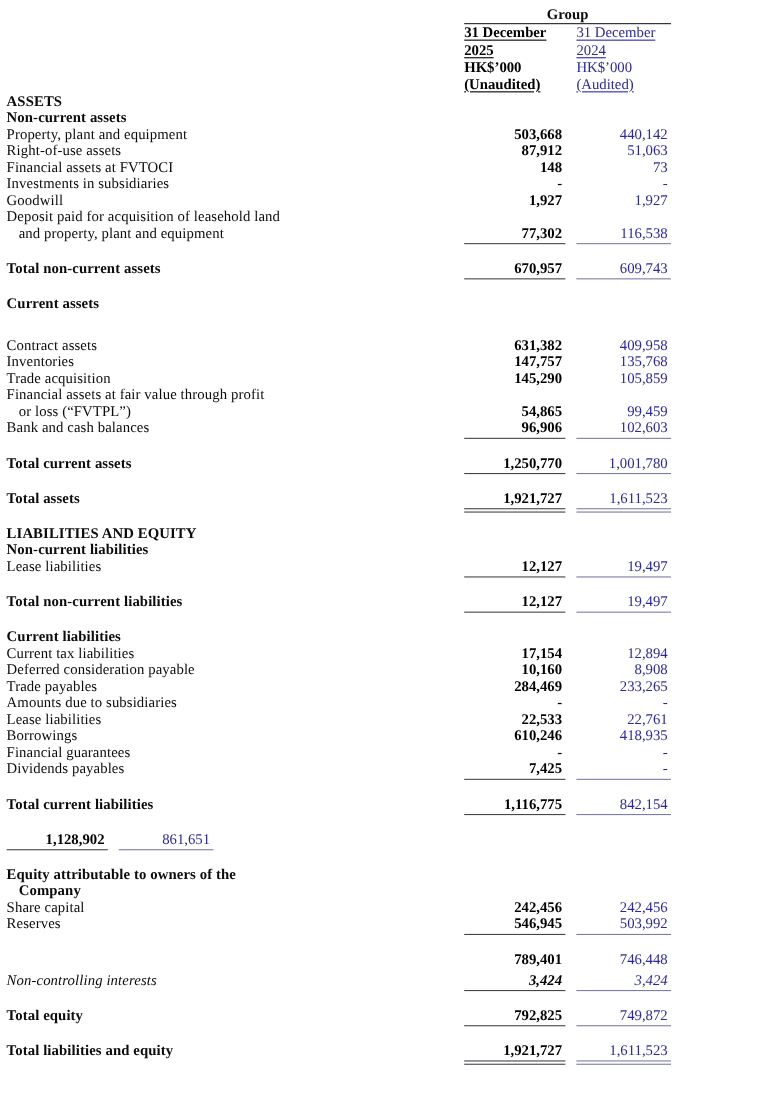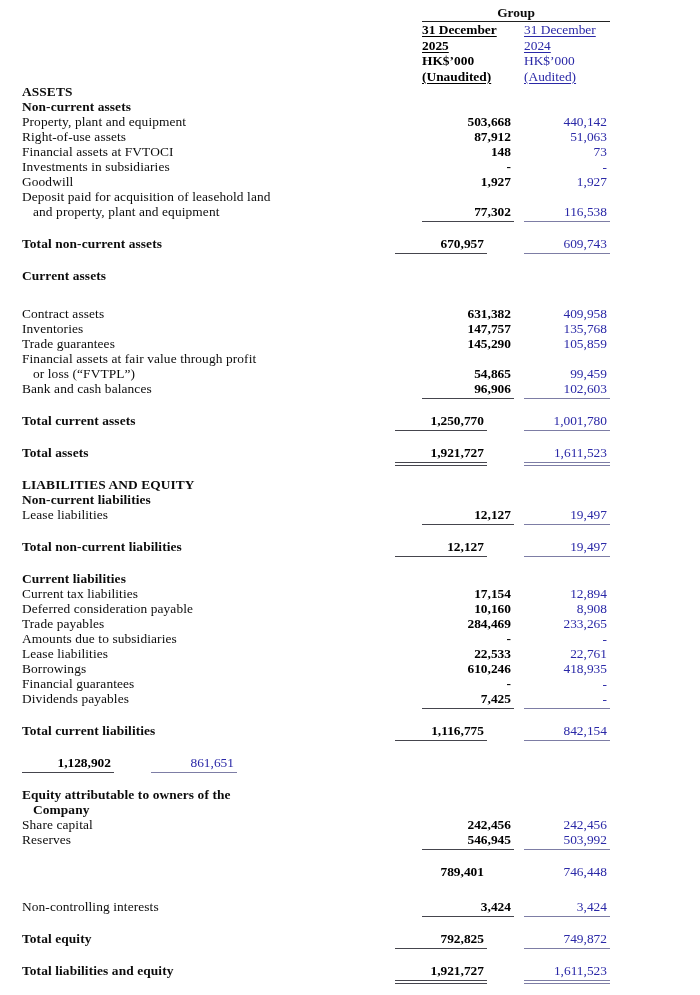--- a/index.html
+++ b/index.html
@@ -4,21 +4,21 @@
 <style>
   html, body {
     margin: 0; padding: 0;
     background: #ffffff;
     width: 700px; height: 995px;
     overflow: hidden;
     font-family: "Liberation Serif", "DejaVu Serif", serif;
     font-size: 13.4px;
     color: #0c0c0c;
   }
-  .page { padding: 5px 14px 0 22px; box-sizing: border-box; width: 624px; }
+  .page { padding: 5px 14px 0 6px; box-sizing: border-box; width: 624px; }
 
   .row { display: flex; align-items: baseline; line-height: 15px; min-height: 15px; }
   .label { flex: 1 1 auto; min-width: 0; letter-spacing: 0.1px; }
   .label.indent { padding-left: 11px; }
   .row.bold .label { font-weight: 700; }
 
   .val { flex: 0 0 auto; box-sizing: border-box; text-align: right; padding-right: 3px; white-space: nowrap; }
   .v1 { width: 92px; font-weight: 700; color: #000; }
   .v2 { width: 86px; margin-left: 10px; color: var(--blue, #2a28a7); }
 
@@ -26,23 +26,23 @@
   .rule-single .v2 { border-bottom: 1.6px solid var(--rule2, #7d7da5); padding-bottom: 2px; }
   .rule-double .v1, .rule-double .v2 { padding-bottom: 2px; position: relative; }
   .rule-double .v1 { border-bottom: 1.6px solid var(--rule1, #45454d); }
   .rule-double .v2 { border-bottom: 1.6px solid var(--rule2, #7d7da5); }
   .rule-double .v1::after, .rule-double .v2::after {
     content: ""; position: absolute; left: 0; right: 0; bottom: -4px; height: 0;
   }
   .rule-double .v1::after { border-bottom: 1.6px solid var(--rule1, #45454d); }
   .rule-double .v2::after { border-bottom: 1.6px solid var(--rule2, #7d7da5); }
 
-  .gap-lg { margin-top: 14px; gap: 27px; }
+  .gap-lg { margin-top: 14px; }
   .gap-sm { margin-top: 23px; }
-  .gap-xs { margin-top: 20px; }
+  .gap-xs { margin-top: 4px; font-style: italic; }
 
   
   .group-span {
     flex: 0 0 auto; width: 188px; text-align: center; font-weight: 700;
     border-bottom: 1.2px solid #222; padding-bottom: 1px;
   }
   .hdr .val { text-align: left; padding-right: 0; }
   .hdr { line-height: 15.6px; }
   .hu { text-decoration: underline; text-underline-offset: 2px; }
 </style>
@@ -137,21 +137,21 @@
     <span class="label">Contract assets</span>
     <span class="val v1">631,382</span>
     <span class="val v2">409,958</span>
   </div>
       <div class="row">
     <span class="label">Inventories</span>
     <span class="val v1">147,757</span>
     <span class="val v2">135,768</span>
   </div>
       <div class="row">
-    <span class="label">Trade guarantees</span>
+    <span class="label">Trade acquisition</span>
     <span class="val v1">145,290</span>
     <span class="val v2">105,859</span>
   </div>
       <div class="row">
     <span class="label">Financial assets at fair value through profit</span>
     <span class="val v1"></span>
     <span class="val v2"></span>
   </div>
       <div class="row">
     <span class="label indent">or loss (“FVTPL”)</span>

